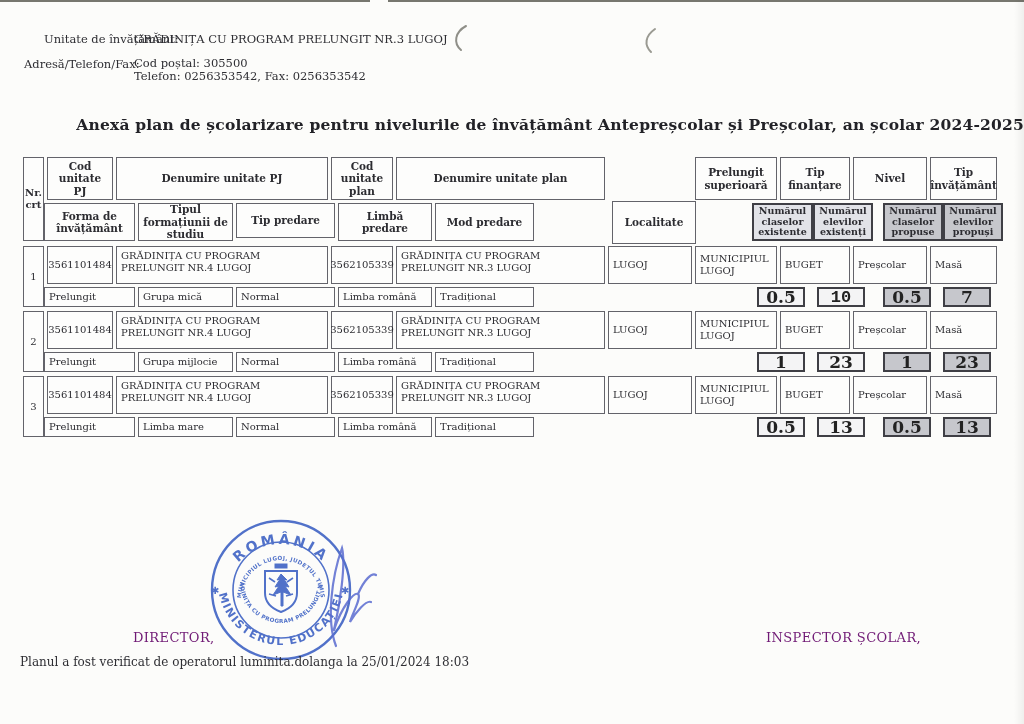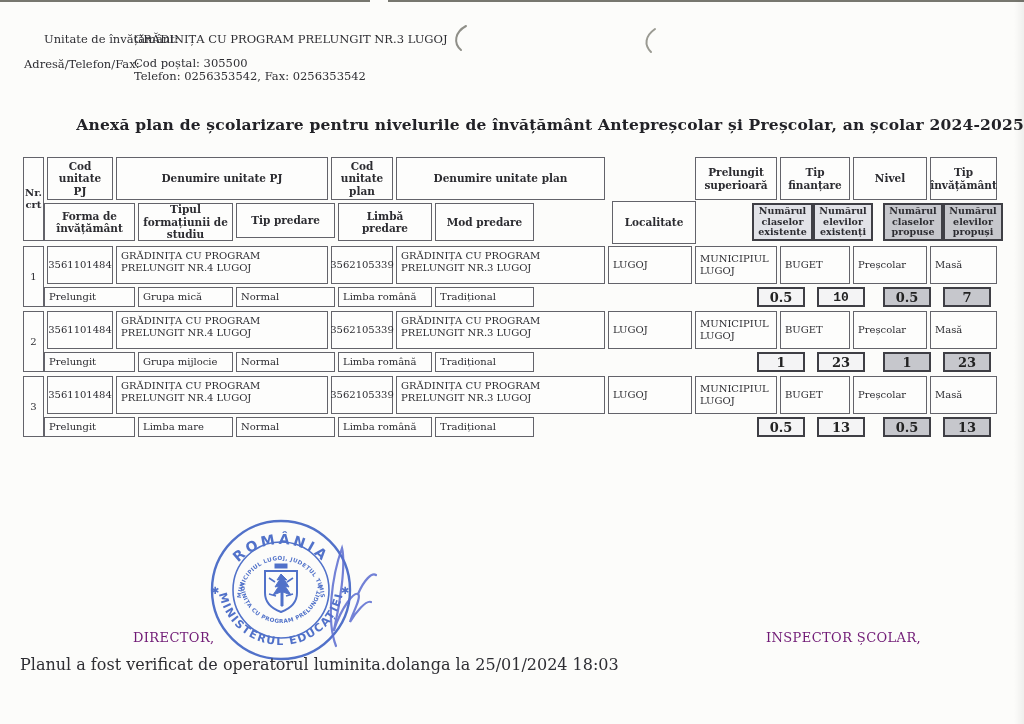--- a/index.html
+++ b/index.html
@@ -34,28 +34,28 @@
   }
   .hcell{justify-content:center;text-align:center;font-weight:bold;font-size:10.5px;}
   .ctr{justify-content:center;text-align:center;}
   .small{font-size:9.5px;line-height:1.12;padding:1px 2px;}
   .thick{border:2px solid #3f3f45;}
   .bgl{background:#e2e3e8;}
   .bgg{background:#c6c7cc;}
   .nbox{
     position:absolute;box-sizing:border-box;border:2px solid #3f3f45;
     display:flex;align-items:center;justify-content:center;
-    font-weight:bold;font-size:13px;background:#f4f4f5;color:#222;
+    font-weight:bold;font-size:17px;background:#f4f4f5;color:#222;
   }
   .nbox.bgg{background:#c6c7cc;}
   .nrcell{justify-content:center;text-align:center;font-weight:bold;padding:1px;}
 
   
   .sig-label{position:absolute;font-size:13px;letter-spacing:.4px;color:#701a75;}
-  .verify{position:absolute;font-size:16px;color:#2e2e33;}
+  .verify{position:absolute;font-size:12px;color:#2e2e33;}
 
   .stamp{position:absolute;left:203px;top:516px;width:156px;height:150px;opacity:.9;}
   .signature{position:absolute;left:308px;top:542px;width:75px;height:110px;opacity:.85;}
 </style>
 </head>
 <body>
 
 <div class="page">
 
   <div class="scan-topline" style="left:0;width:370px;"></div>

